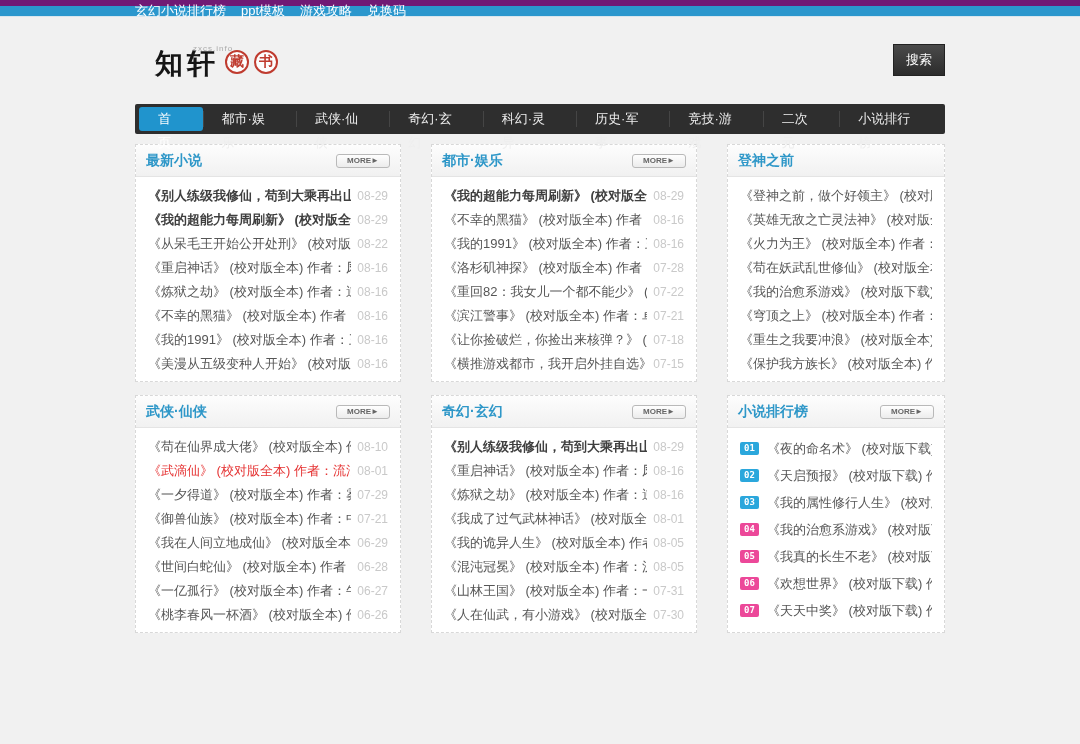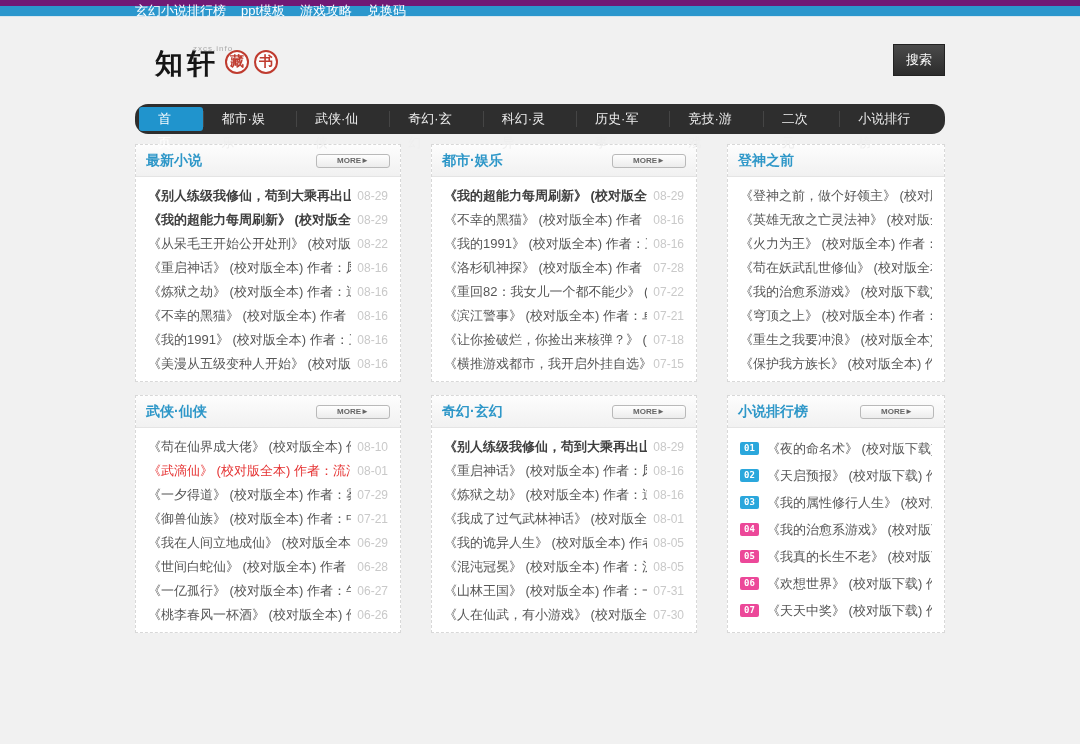--- a/index.html
+++ b/index.html
@@ -19,32 +19,32 @@
   .seals { display:flex; gap:5px; margin-left:6px; margin-bottom:4px; }
   .seal { width:24px; height:24px; border:2px solid #bf3b2f; border-radius:50%; color:#bf3b2f; font-size:14px; font-weight:bold; display:flex; align-items:center; justify-content:center; background:#fdfdfd; }
   .search { display:flex; align-items:center; }
   .search-box { position:relative; }
   .search-box input { width:265px; height:30px; border:1px solid #c9c9c9; border-radius:3px; background:#fff; padding:0 8px 0 26px; font-size:13px; color:#555; outline:none; }
   .search-box input::placeholder { color:#a9a9a9; }
   .mag { position:absolute; left:8px; top:8px; width:13px; height:13px; }
   .search-btn { margin-left:6px; width:52px; height:32px; background:linear-gradient(#4a4a4a,#2c2c2c); color:#fff; font-size:13px; border:1px solid #222; border-radius:0; cursor:pointer; }
 
   
-  .nav { width:810px; margin:0 auto; height:30px; background:#2e2e2e; border-radius:13px; display:flex; align-items:center; padding:0 4px; }
+  .nav { width:810px; margin:0 auto; height:30px; background:#2e2e2e; border-radius:2px; display:flex; align-items:center; padding:0 4px; }
   .nav-item { color:#eee; font-size:13px; padding:0 19px; height:24px; line-height:24px; text-decoration:none; border-radius:3px; position:relative; }
   .nav-item + .nav-item::before { content:""; position:absolute; left:0; top:4px; height:16px; border-left:1px solid #454545; }
   .nav-item.active { background:#2094cd; color:#fff; }
   .nav-item.active::before { border:none; }
 
   
   .grid { width:810px; margin:10px auto 0; display:grid; grid-template-columns:266px 266px 218px; column-gap:30px; row-gap:13px; }
   .panel { background:#fff; border:1px dashed #d8d8d8; display:flex; flex-direction:column; }
   .panel-hd { height:32px; flex:0 0 32px; display:flex; align-items:center; justify-content:space-between; padding:0 10px; background:linear-gradient(#fdfdfd,#f1f1f1); border-bottom:1px solid #e4e4e4; }
   .panel-title { color:#2e97c8; font-size:14px; font-weight:bold; }
-  .more-btn { font-size:8px; font-weight:bold; color:#666; background:linear-gradient(#fefefe,#ececec); border:1px solid #b9b9b9; border-radius:3px; padding:2px 20px; cursor:pointer; letter-spacing:0; line-height:1; }
+  .more-btn { font-size:8px; font-weight:bold; color:#666; background:linear-gradient(#fefefe,#ececec); border:1px solid #b9b9b9; border-radius:3px; padding:2px 10px; cursor:pointer; letter-spacing:0; line-height:1; }
   .panel-list { padding:7px 0 5px; flex:1; }
   .row { height:24px; display:flex; align-items:center; padding:0 12px; }
   .panel--rank .row { height:27px; }
   .t { flex:1; min-width:0; font-size:13px; color:#565656; text-decoration:none; white-space:nowrap; overflow:hidden; }
   .t.bold { font-weight:bold; color:#3f3f3f; }
   .t.red { color:#e53333; }
   .d { font-size:12px; color:#c9c9c9; margin-left:6px; flex:0 0 auto; }
   .badge { flex:0 0 auto; width:19px; height:13px; margin-right:8px; border-radius:2px; color:#fff; font-size:9px; font-weight:bold; text-align:center; line-height:13px; font-family:"DejaVu Sans Mono","Liberation Mono",monospace; }
   .badge.blue { background:#2ba7dc; }
   .badge.dark { background:#ec4899; }

